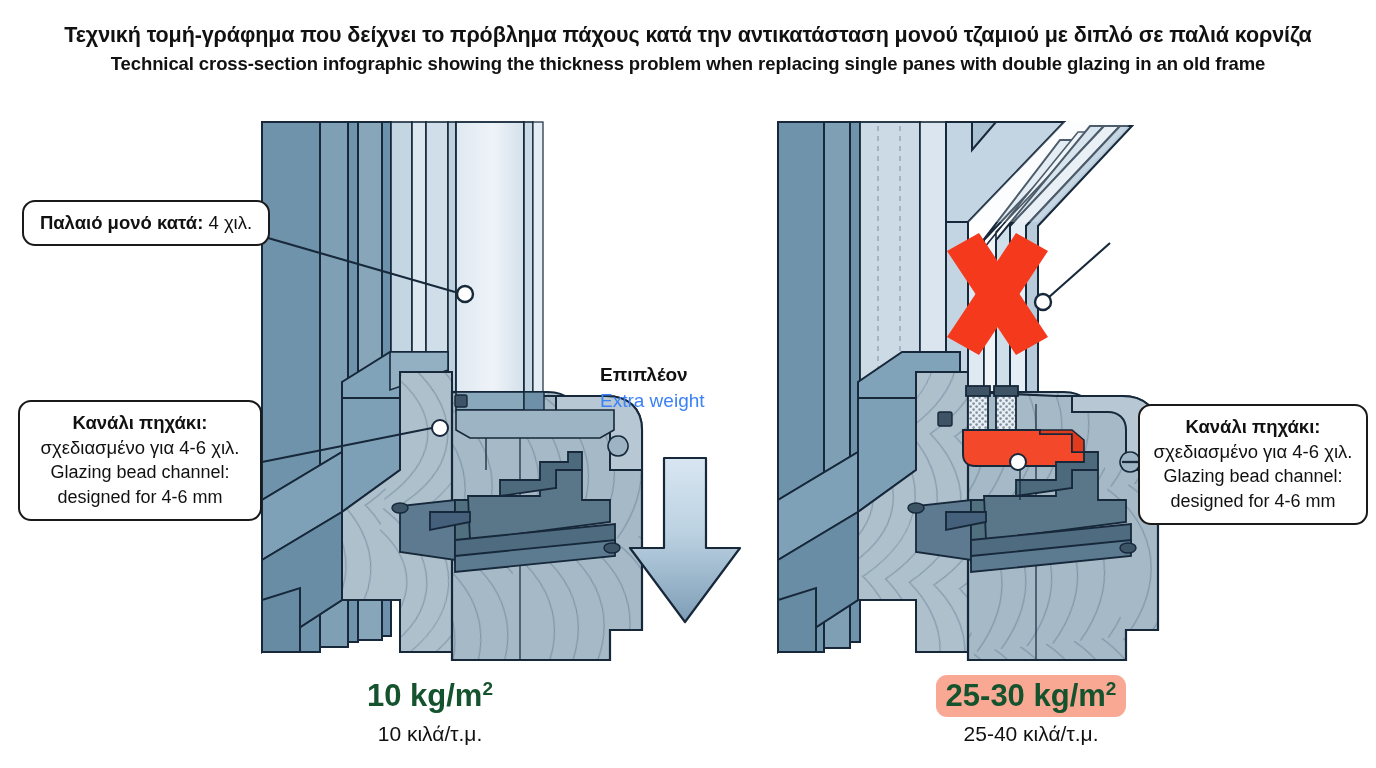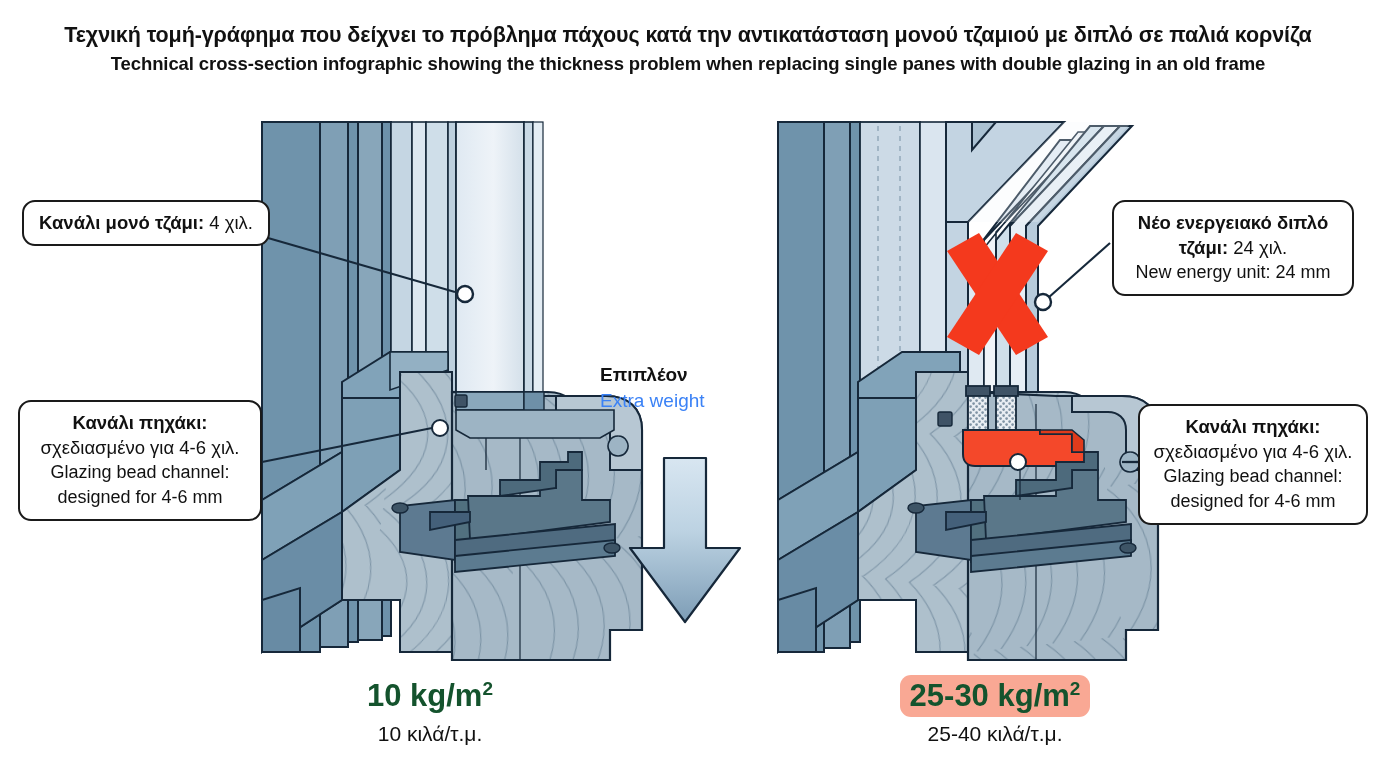--- a/index.html
+++ b/index.html
@@ -292,51 +292,46 @@
       <line x1="1020" y1="470" x2="1020" y2="500"></line>
       <line x1="486" y1="438" x2="486" y2="470"></line>
     </g>
 
     <g>
       <path d="M664 458 L706 458 L706 548 L740 548 L685 622 L630 548 L664 548 Z" fill="url(#arrowGrad)" stroke="#16283a" stroke-width="2.2" stroke-linejoin="round"></path>
     </g>
   </svg>
 
   <div class="callout" style="left:22px;top:200px;width:248px;">
-    <span class="ln el"><b>Κανάλι μονό τζάμι:</b><span> 4 χιλ.</span></span>
+    <span class="ln el"><b>Παλαιό μονό κατά:</b><span> 4 χιλ.</span></span>
   </div>
 
   <div class="callout" style="left:18px;top:400px;width:244px;">
     <span class="ln el"><b>Κανάλι πηχάκι:</b></span>
     <span class="ln el">σχεδιασμένο για 4-6 χιλ.</span>
     <span class="ln en">Glazing bead channel:</span>
     <span class="ln en">designed for 4-6 mm</span>
   </div>
 
-  <div class="callout" style="left:1112px;top:200px;width:242px;">
-    <span class="ln el"><b>Νέο ενεργειακό διπλό</b></span>
-    <span class="ln el"><b>τζάμι:</b><span> 24 χιλ.</span></span>
-    <span class="ln en">New energy unit: 24 mm</span>
-  </div>
 
   <div class="callout" style="left:1138px;top:404px;width:230px;">
     <span class="ln el"><b>Κανάλι πηχάκι:</b></span>
     <span class="ln el">σχεδιασμένο για 4-6 χιλ.</span>
     <span class="ln en">Glazing bead channel:</span>
     <span class="ln en">designed for 4-6 mm</span>
   </div>
 
   <div class="center-label">
     <div class="cl-el">Επιπλέον</div>
     <div class="cl-en">Extra weight</div>
   </div>
 
   <div class="weight" style="left:290px;top:675px;width:280px;">
     <span class="big"><span>10 kg/m</span><sup>2</sup></span>
     <span class="sub">10 κιλά/τ.μ.</span>
   </div>
 
-  <div class="weight" style="left:855px;top:675px;width:280px;">
+  <div class="weight" style="left:891px;top:675px;width:280px;">
     <span class="big hl"><span>25-30 kg/m</span><sup>2</sup></span>
     <span class="sub">25-40 κιλά/τ.μ.</span>
   </div>
 
 </div>
 
 </body></html>

